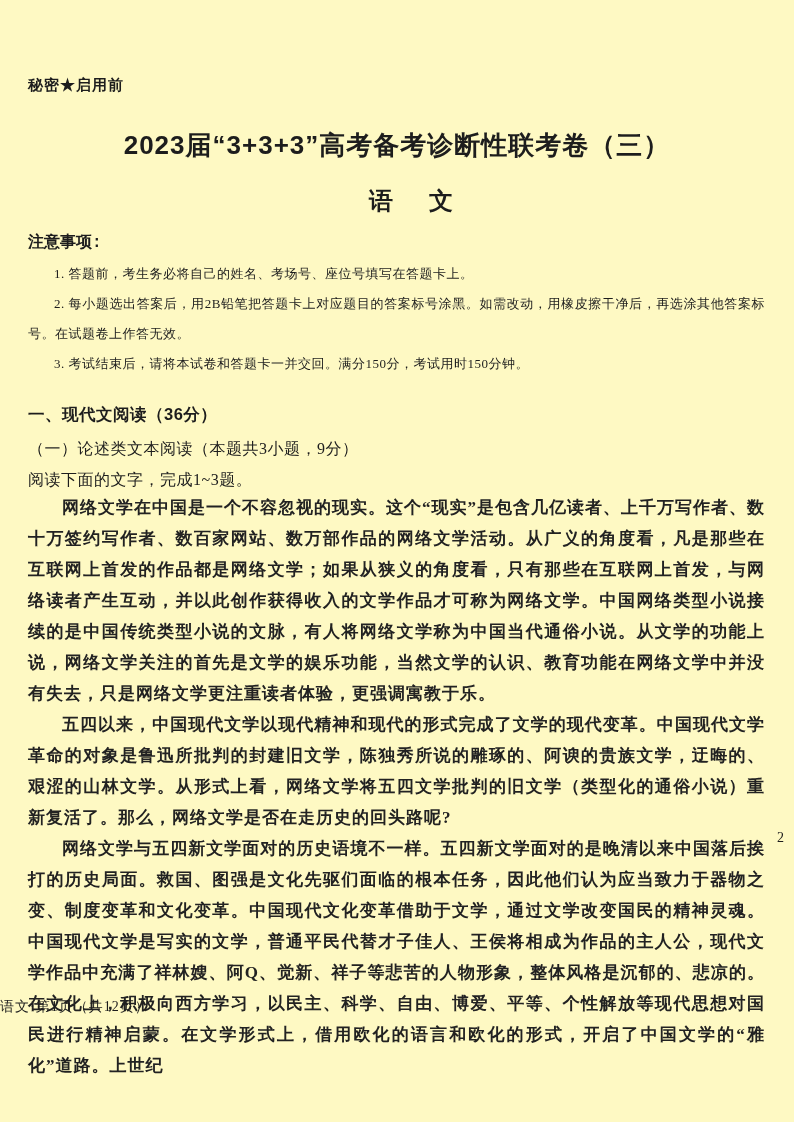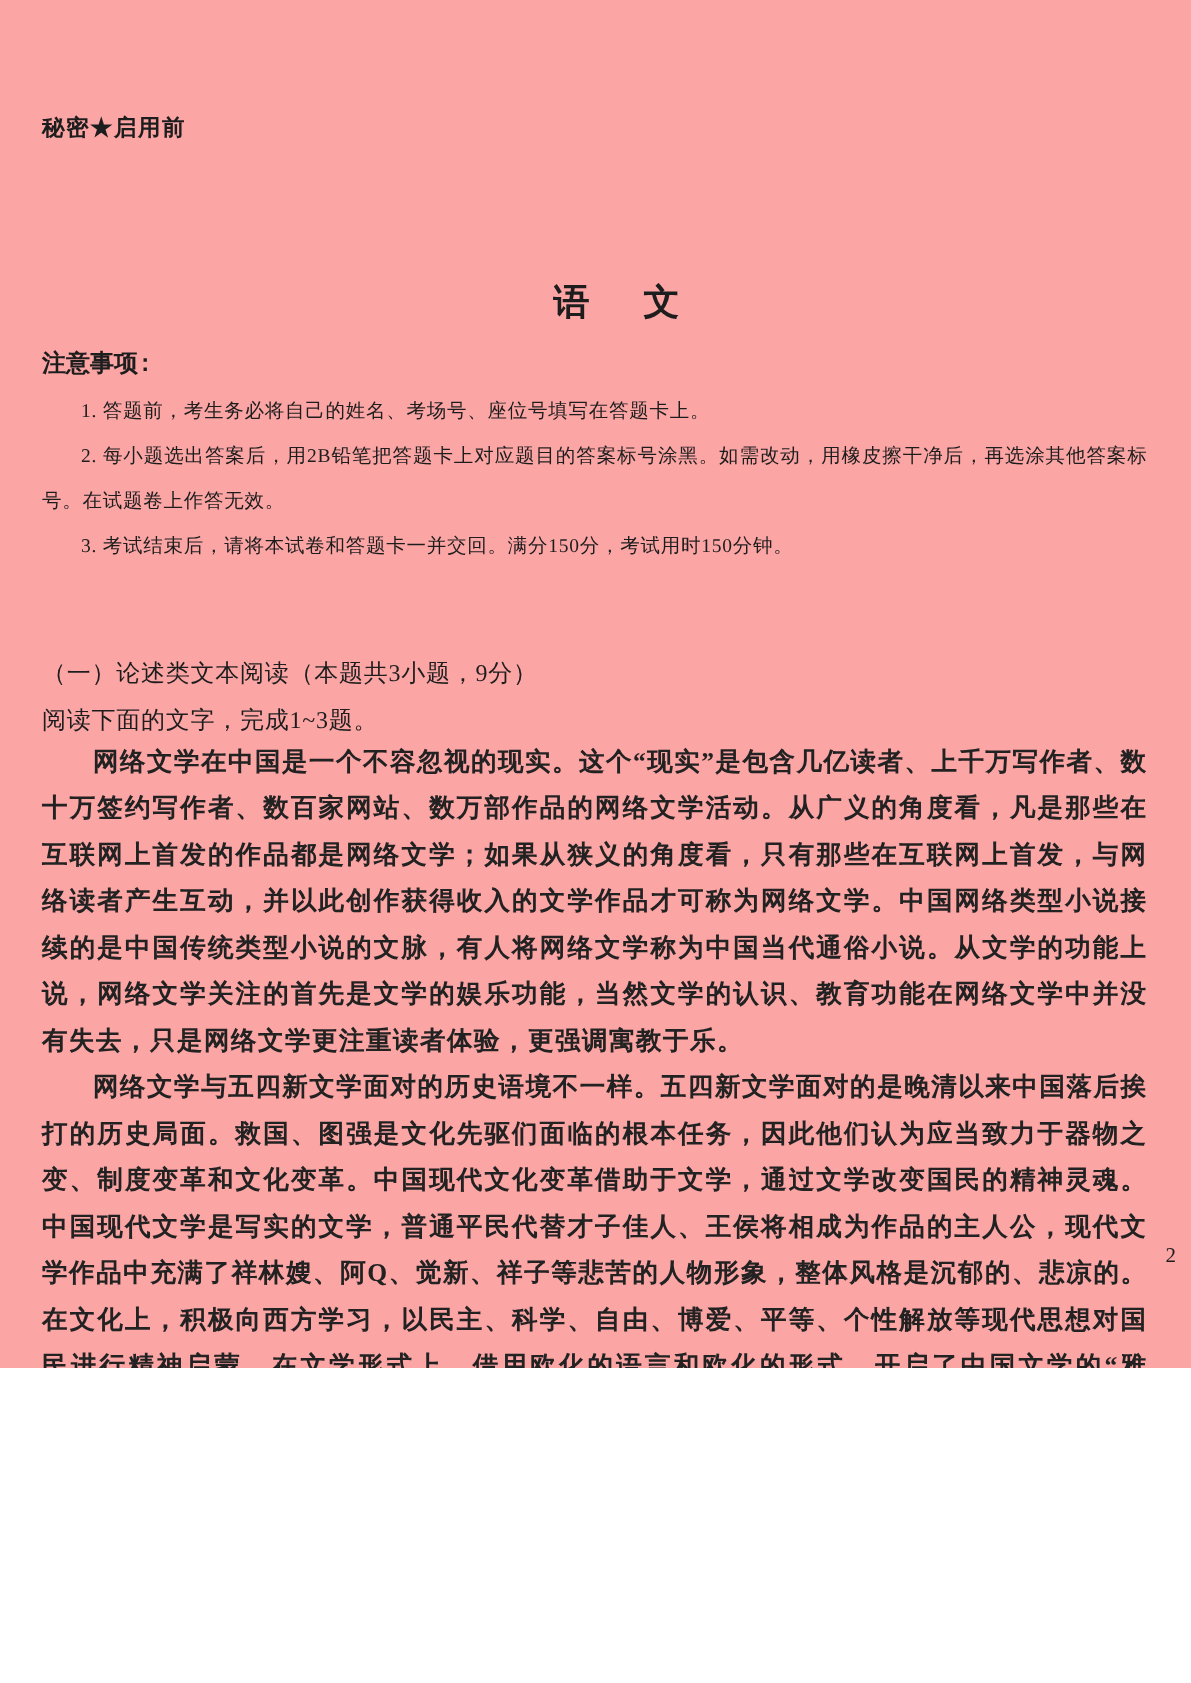--- a/index.html
+++ b/index.html
@@ -1,21 +1,21 @@
 <!DOCTYPE html>
 <html><head>
 <meta charset="utf-8">
 <style>
   * { box-sizing: border-box; }
   html, body { margin: 0; padding: 0; background: #ffffff; }
   .page {
     position: relative;
     width: 794px;
-    height: 912px;
-    background: #fca5a5;
+    height: 1122px;
+    background: #fef9c3;
     color: #1d1d1d;
     font-family: "Liberation Serif", serif;
     overflow: hidden;
   }
   .classification {
     position: absolute;
     top: 76px;
     left: 28px;
     font-family: "Liberation Sans", sans-serif;
     font-weight: bold;
@@ -124,37 +124,40 @@
     letter-spacing: 1px;
   }
 </style>
 </head>
 <body>
 
 <div class="page">
 
   <div class="classification">秘密★启用前</div>
 
+  <h1 class="title">2023届“3+3+3”高考备考诊断性联考卷（三）</h1>
 
   <h2 class="subject">语　文</h2>
 
   <div class="notice">
     <div class="notice-heading">注意事项:</div>
     <p class="notice-item">1. 答题前，考生务必将自己的姓名、考场号、座位号填写在答题卡上。</p>
     <p class="notice-item">2. 每小题选出答案后，用2B铅笔把答题卡上对应题目的答案标号涂黑。如需改动，用橡皮擦干净后，再选涂其他答案标号。在试题卷上作答无效。</p>
     <p class="notice-item">3. 考试结束后，请将本试卷和答题卡一并交回。满分150分，考试用时150分钟。</p>
   </div>
 
+  <div class="section-heading">一、现代文阅读（36分）</div>
 
   <div class="sub-heading">（一）论述类文本阅读（本题共3小题，9分）</div>
 
   <div class="instruction">阅读下面的文字，完成1~3题。</div>
 
   <div class="passage">
     <p>网络文学在中国是一个不容忽视的现实。这个“现实”是包含几亿读者、上千万写作者、数十万签约写作者、数百家网站、数万部作品的网络文学活动。从广义的角度看，凡是那些在互联网上首发的作品都是网络文学；如果从狭义的角度看，只有那些在互联网上首发，与网络读者产生互动，并以此创作获得收入的文学作品才可称为网络文学。中国网络类型小说接续的是中国传统类型小说的文脉，有人将网络文学称为中国当代通俗小说。从文学的功能上说，网络文学关注的首先是文学的娱乐功能，当然文学的认识、教育功能在网络文学中并没有失去，只是网络文学更注重读者体验，更强调寓教于乐。</p>
+    <p>五四以来，中国现代文学以现代精神和现代的形式完成了文学的现代变革。中国现代文学革命的对象是鲁迅所批判的封建旧文学，陈独秀所说的雕琢的、阿谀的贵族文学，迂晦的、艰涩的山林文学。从形式上看，网络文学将五四文学批判的旧文学（类型化的通俗小说）重新复活了。那么，网络文学是否在走历史的回头路呢?</p>
     <p>网络文学与五四新文学面对的历史语境不一样。五四新文学面对的是晚清以来中国落后挨打的历史局面。救国、图强是文化先驱们面临的根本任务，因此他们认为应当致力于器物之变、制度变革和文化变革。中国现代文化变革借助于文学，通过文学改变国民的精神灵魂。中国现代文学是写实的文学，普通平民代替才子佳人、王侯将相成为作品的主人公，现代文学作品中充满了祥林嫂、阿Q、觉新、祥子等悲苦的人物形象，整体风格是沉郁的、悲凉的。在文化上，积极向西方学习，以民主、科学、自由、博爱、平等、个性解放等现代思想对国民进行精神启蒙。在文学形式上，借用欧化的语言和欧化的形式，开启了中国文学的“雅化”道路。上世纪</p>
   </div>
 
   <div class="margin-number">2</div>
 
   <div class="footer">语文·第1页（共12页）</div>
 
 </div>
 
 </body></html>

